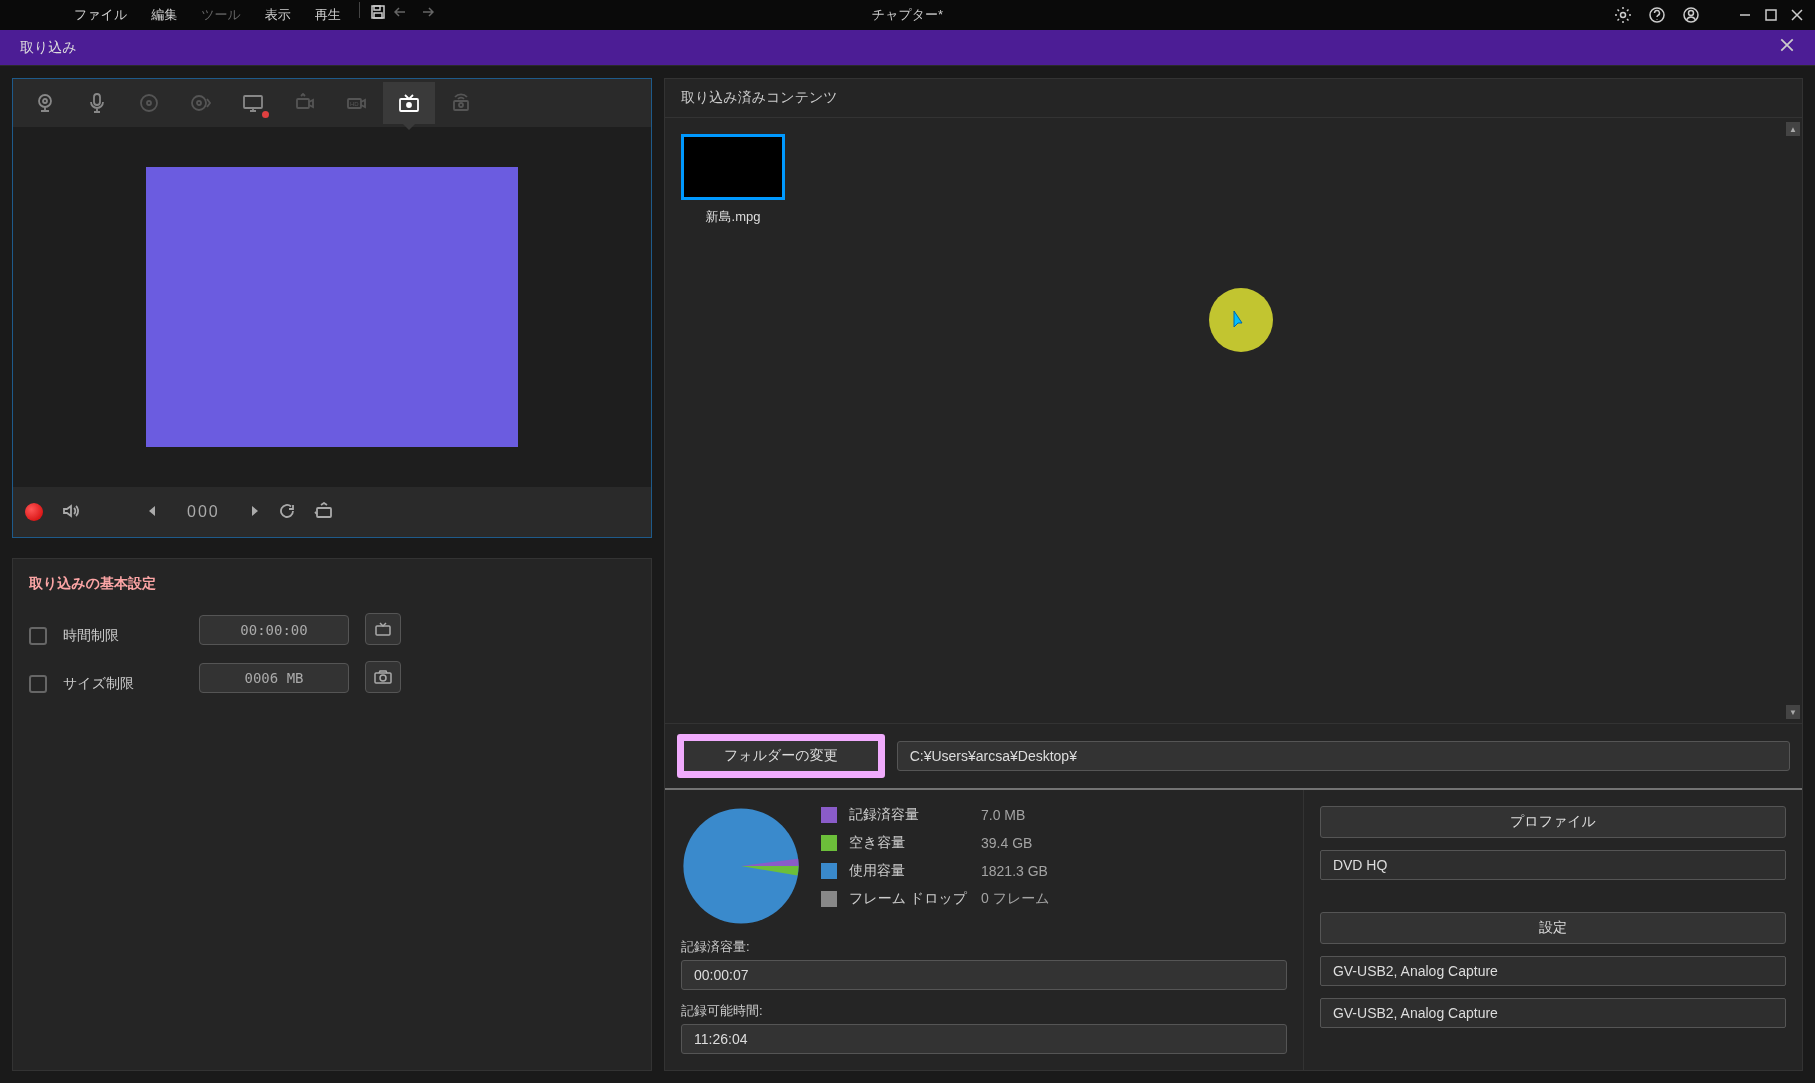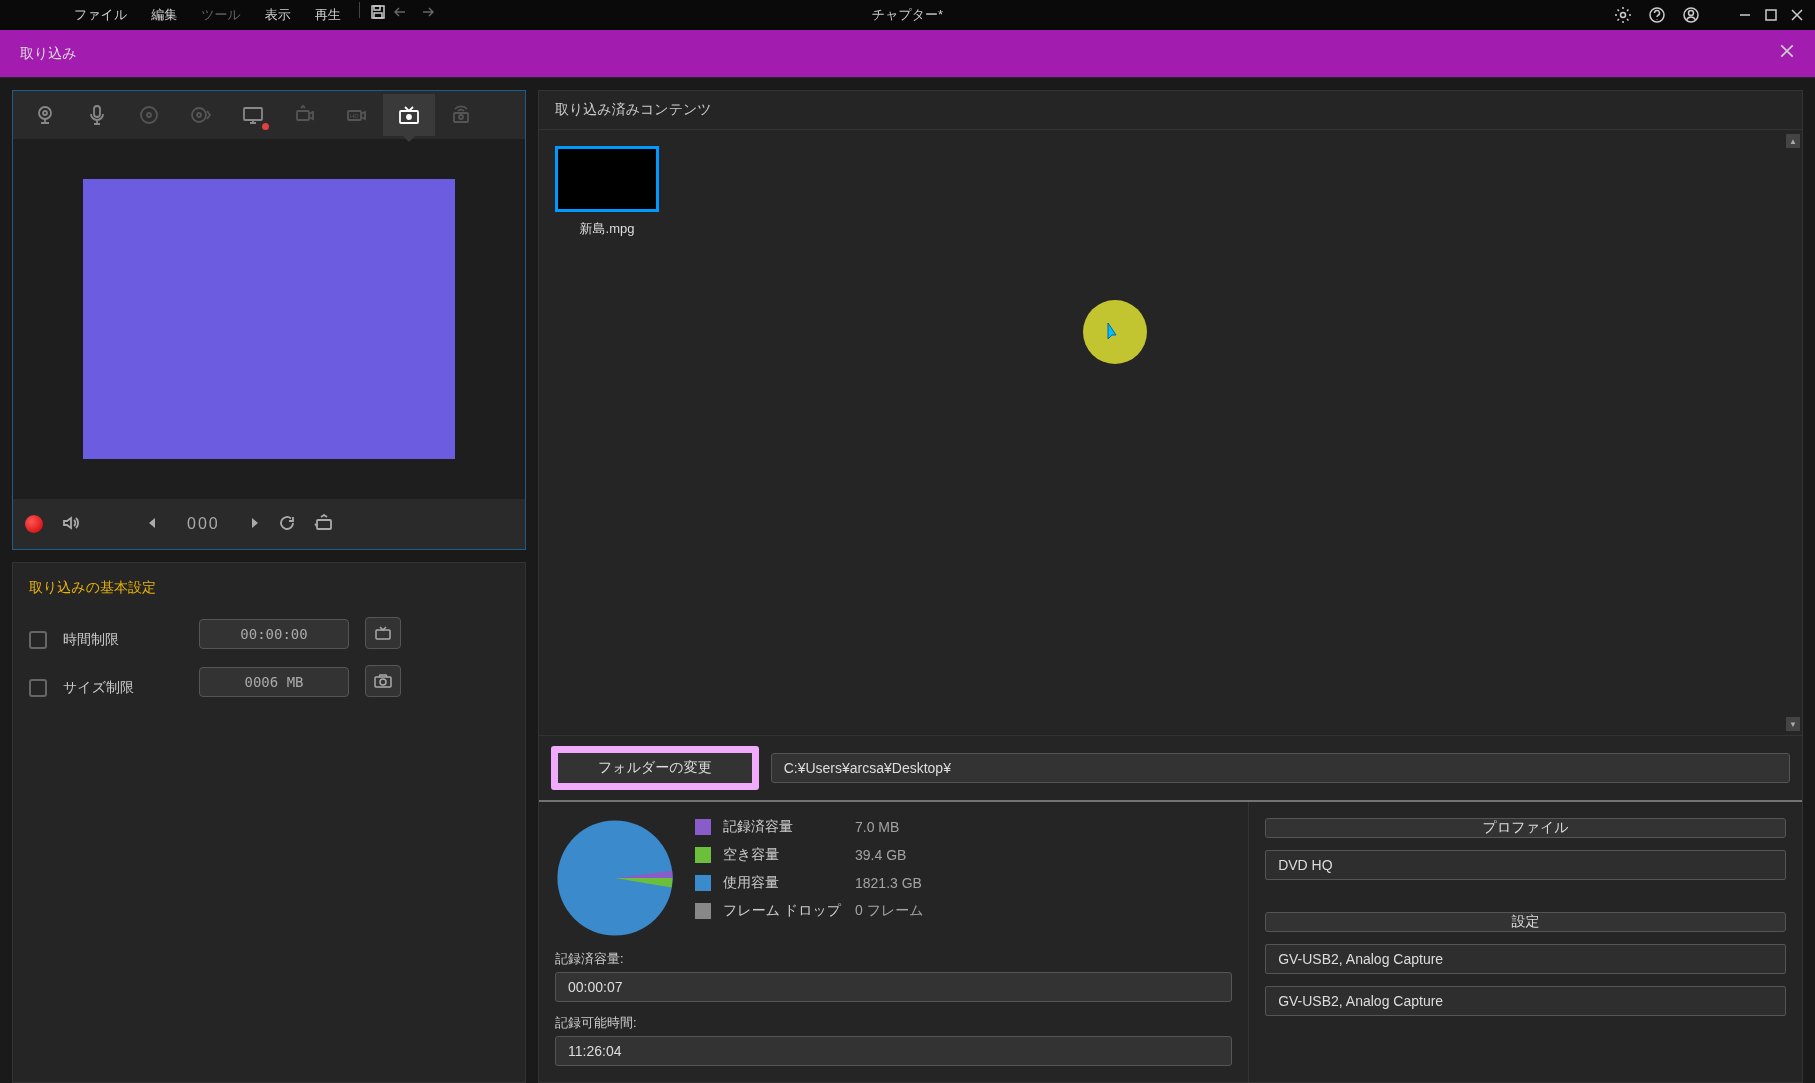--- a/index.html
+++ b/index.html
@@ -57,22 +57,22 @@
   cursor: pointer;
 }
 .win-controls {
   display: flex;
   gap: 6px;
   margin-left: 20px;
 }
 
 
 .sub-header {
-  height: 48px;
-  background: #a21caf;
+  height: 36px;
+  background: #4c1d95;
   display: flex;
   align-items: center;
   padding: 0 20px;
   border-bottom: 1px solid #2a2a2a;
 }
 .sub-header-title {
   font-size: 14px;
   color: #ddd;
 }
 .sub-header-close {
@@ -85,24 +85,24 @@
 
 .main-content {
   display: flex;
   height: calc(100% - 66px);
   padding: 12px;
   gap: 12px;
 }
 
 
 .left-panel {
-  width: 514px;
-  display: flex;
-  flex-direction: column;
-  gap: 12px;
+  width: 640px;
+  display: flex;
+  flex-direction: column;
+  gap: 20px;
 }
 .capture-panel {
   border: 1px solid #1e5a8a;
   background: #252525;
   height: 460px;
   display: flex;
   flex-direction: column;
 }
 .source-toolbar {
   height: 48px;
@@ -177,22 +177,23 @@
 
 
 .settings-panel {
   border: 1px solid #333;
   background: #252525;
   flex: 1;
   padding: 16px;
 }
 .settings-title {
   font-size: 14px;
-  color: #eab308;
+  color: #fca5a5;
   margin-bottom: 20px;
+  font-weight: bold;
 }
 .setting-row {
   display: flex;
   align-items: flex-end;
   gap: 16px;
   margin-bottom: 16px;
 }
 .checkbox {
   width: 18px;
   height: 18px;
@@ -381,21 +382,21 @@
 .profile-panel {
   flex: 1;
   padding: 16px;
   display: flex;
   flex-direction: column;
   gap: 12px;
 }
 .section-btn {
   background: #333;
   border: 1px solid #555;
-  padding: 0;
+  padding: 6px;
   border-radius: 3px;
   color: #ddd;
   text-align: center;
   cursor: pointer;
 }
 .readonly-field {
   background: #2e2e2e;
   border: 1px solid #555;
   padding: 6px 12px;
   border-radius: 2px;

